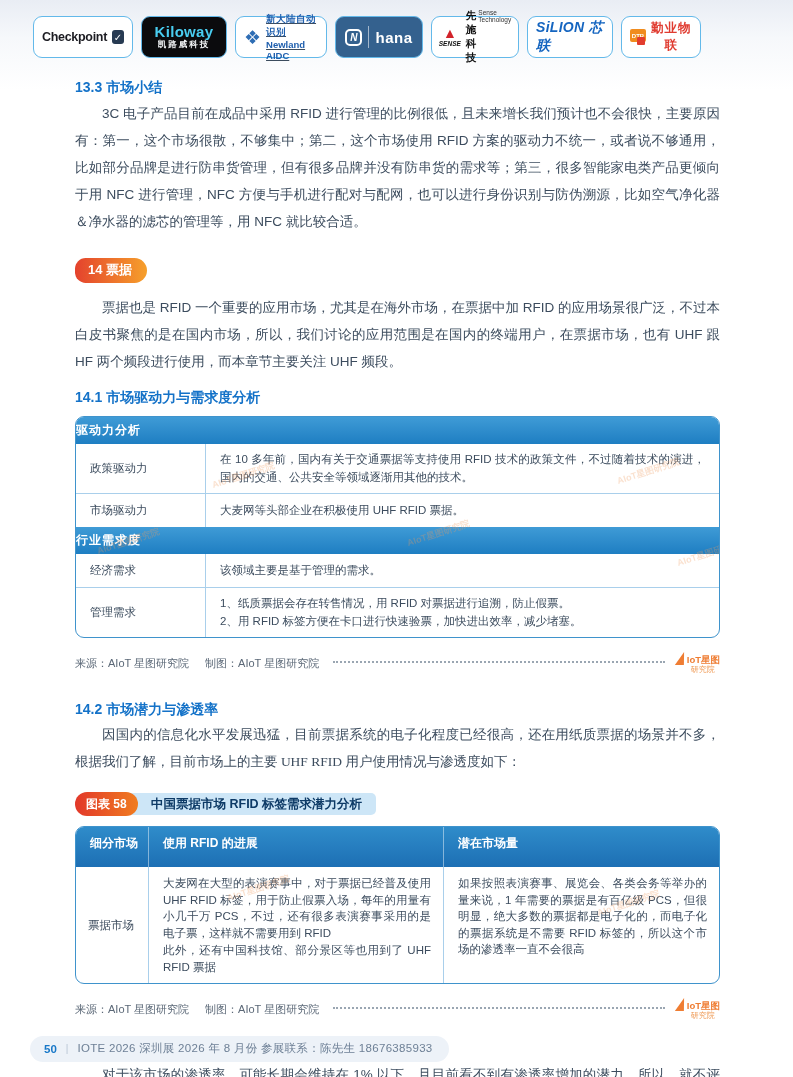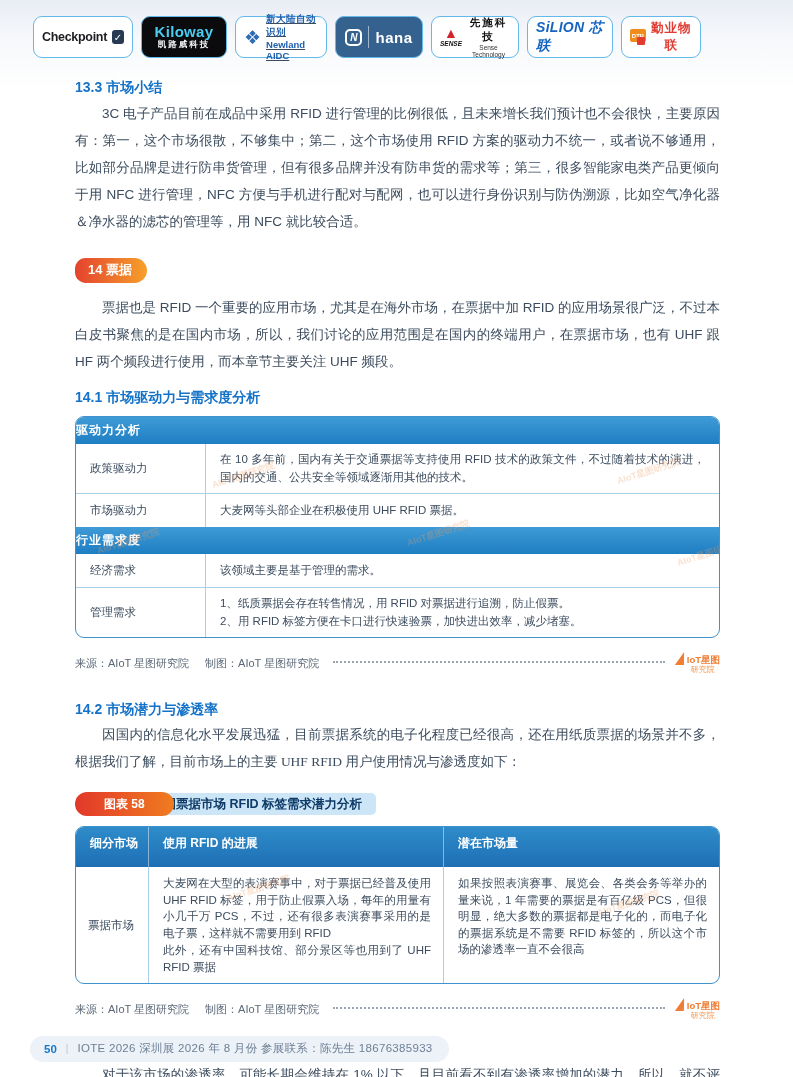--- a/index.html
+++ b/index.html
@@ -31,21 +31,21 @@
   .newland-cn { color:#1f5fae; font-size:9.5px; font-weight:bold; letter-spacing:0.5px; }
   .newland-en { color:#1f5fae; font-size:9.5px; font-weight:bold; }
   .card-hana { background:#34618e; border-color:#63b9ea; gap:6px; }
   .hana-glyph { width:17px; height:17px; border:2px solid #fff; border-radius:5px; color:#fff;
     font-weight:bold; font-size:10px; display:flex; align-items:center; justify-content:center; font-style:italic; }
   .hana-sep { width:1px; height:22px; background:rgba(255,255,255,.55); }
   .hana-text { color:#fff; font-size:15px; font-weight:bold; letter-spacing:0.5px; }
   .sense-mark { display:flex; flex-direction:column; align-items:center; line-height:9px; }
   .sense-tri { color:#d2232a; font-size:14px; line-height:12px; }
   .sense-en { font-size:6.5px; font-weight:bold; font-style:italic; color:#111; }
-  .sense-txt { display:flex; flex-direction:column;text-align:center; }
+  .sense-txt { display:flex; flex-direction:row; }
   .sense-cn { color:#111; font-size:10.5px; font-weight:bold; letter-spacing:2px; }
   .sense-sub { color:#333; font-size:6.5px; }
   .silion-text { color:#1565c0; font-weight:bold; font-style:italic; font-size:14px; letter-spacing:0.3px; }
   .dtb-icon { position:relative; width:20px; height:16px; }
   .dtb-box { position:absolute; left:0; top:0; width:16px; height:13px; background:#f08c1e; border-radius:2px;
     color:#fff; font-size:6px; font-weight:bold; display:flex; align-items:center; justify-content:center; }
   .dtb-box2 { position:absolute; right:0; bottom:0; width:8px; height:8px; background:#e23c2e; border-radius:1px; }
   .dtb-cn { color:#e03c31; font-size:12.5px; font-weight:bold; letter-spacing:1px;text-align:center; }
 
   
@@ -85,21 +85,21 @@
 
   .h142 { margin-top:26px; }
   .p3 { margin-top:2px;font-family:Liberation Serif, serif; }
 
   
   .chart-title-row { margin-top:17px; position:relative; height:24px; }
   .chart-title-bg { position:absolute; left:10px; top:1px; height:22px; background:#cde6f7; border-radius:5px;
     display:flex; align-items:center; padding:0 14px 0 66px; color:#0d3a66; font-weight:bold; font-size:12.5px; }
   .chart-badge { position:absolute; left:0; top:0; height:24px; background:linear-gradient(90deg,#e2382a,#f07c20);
     border-radius:12px; color:#fff; font-weight:bold; font-size:12px; display:flex; align-items:center;
-    padding:0 29px; }
+    padding:0 11px; }
 
   
   .tbl2 { margin-top:10px; border:1px solid #3f93cc; border-radius:9px; overflow:hidden; position:relative; background:#fff; }
   .t2head { display:flex; background:linear-gradient(180deg,#2f8cca,#1d6fb4); color:#fff; font-weight:bold; font-size:12px; }
   .t2head > div { padding:8px 0 15px 14px; }
   .t2c1 { width:72px; flex:0 0 72px; }
   .t2c2 { width:295px; flex:0 0 295px; }
   .t2c3 { flex:1; }
   .t2head .t2c2, .t2head .t2c3 { border-left:1px solid rgba(255,255,255,.45); }
   .t2body { display:flex; }

